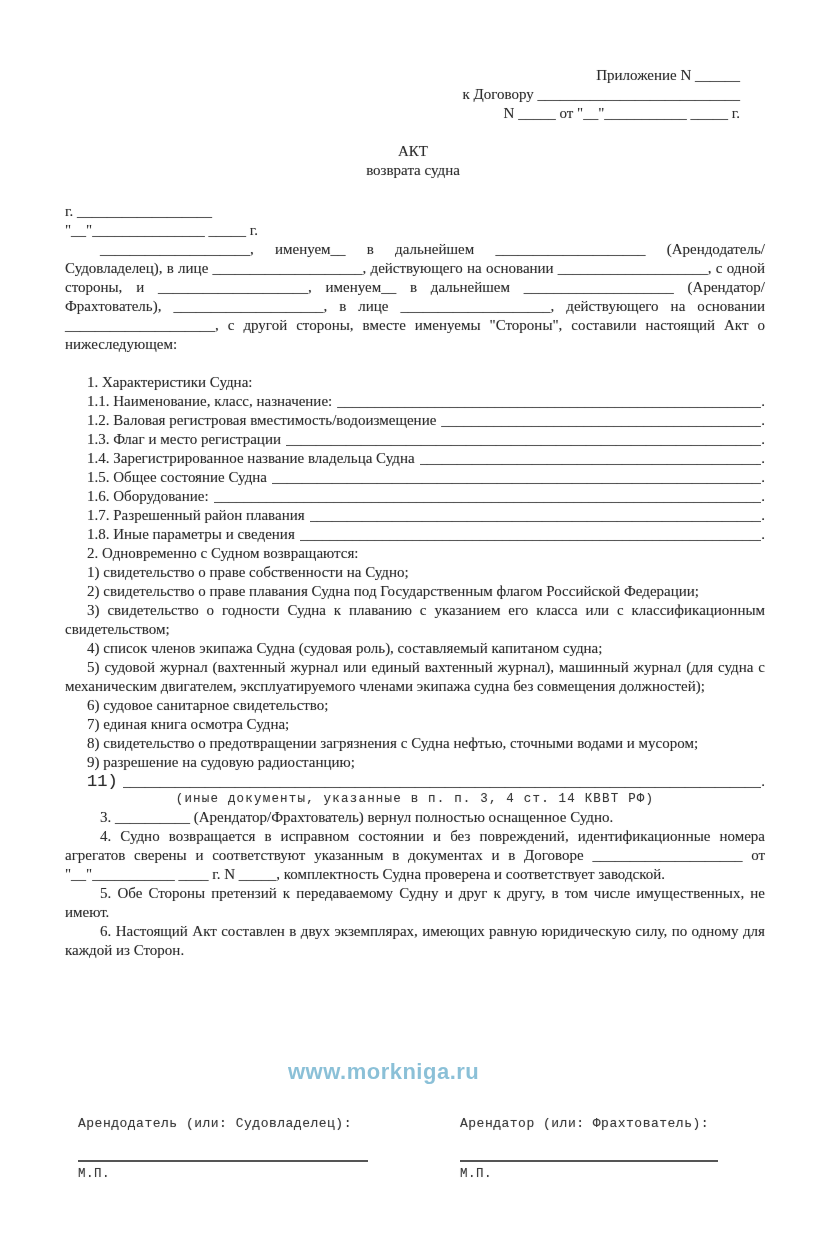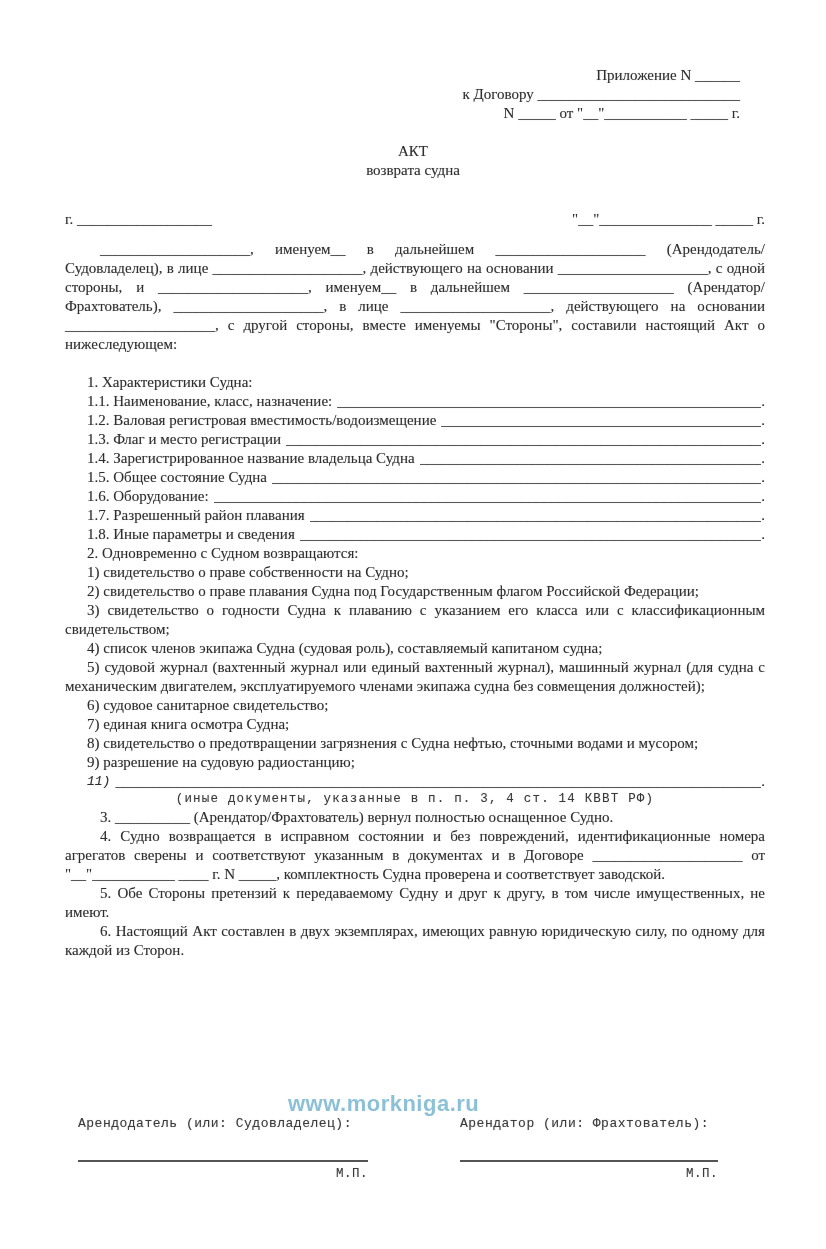--- a/index.html
+++ b/index.html
@@ -19,62 +19,61 @@
   .head {
     position: absolute; top: 66px; right: 86px;
     width: 320px; text-align: right;
   }
   .head div { white-space: pre; }
   .title-block {
     position: absolute; top: 142px; left: 0; width: 100%;
     text-align: center;
   }
   .place-row {
-    position: absolute; top: 210px; left: 65px; width: 700px;
-    display: flex; justify-content: space-between;
+    position: absolute; top: 202px; left: 65px; width: 700px;
+    display: flex; justify-content: space-between; flex-direction: column;
   }
   .place-row span { white-space: pre; }
   .body {
     position: absolute; top: 240px; left: 65px; width: 700px;
   }
   p { margin: 0; }
   .just { text-align: justify; text-indent: 35px; }
   .item { text-align: justify; text-indent: 22px; }
   .gap { margin-bottom: 19px; }
   .fill { display: flex; padding-left: 22px; text-indent: 0; }
   .fill .lbl { white-space: pre; padding-right: 5px; }
   .fill .blank { flex: 1 1 auto; overflow: hidden; white-space: pre; }
   .fill .end { white-space: pre; }
   .mono-lbl {
     font-family: "Liberation Mono", "DejaVu Sans Mono", monospace;
-    font-size: 13px;
-    font-style: italic;
+    font-size: 17px;
   }
   .caption {
     font-family: "Liberation Mono", "DejaVu Sans Mono", monospace;
     font-size: 12.5px; letter-spacing: 1.2px;
     text-align: center; line-height: 17px;
     color: #3a3a3a;
   }
   .watermark {
-    position: absolute; left: 288px; top: 1094px;
+    position: absolute; left: 288px; top: 1062px;
     font-family: "Liberation Sans", "DejaVu Sans", sans-serif;
     font-size: 22px; font-weight: bold; letter-spacing: 0.5px;
     opacity: 0.72; text-shadow: none; pointer-events: none;
   }
   .sigs {
     position: absolute; top: 1114px; left: 0; width: 826px;
     font-family: "Liberation Mono", "DejaVu Sans Mono", monospace;
     font-size: 13px; letter-spacing: 0.5px; color: #3c3c3c;
   }
   .sig-col { position: absolute; }
   .sig-col.left  { left: 78px;  width: 290px; }
   .sig-col.right { left: 460px; width: 258px; }
   .sig-line { border-bottom: 2px solid #555; margin-top: 27px; height: 0; }
-  .seal { text-align: right; margin-top: 3px; font-size: 12.5px; }
+  .seal { text-align: left; margin-top: 3px; font-size: 12.5px; }
 </style>
 </head>
 <body>
 
 <div class="page">
 
   <div class="head">
     <div>Приложение N ______</div>
     <div>к Договору ___________________________</div>
     <div>N _____ от "__"___________ _____ г.</div>

